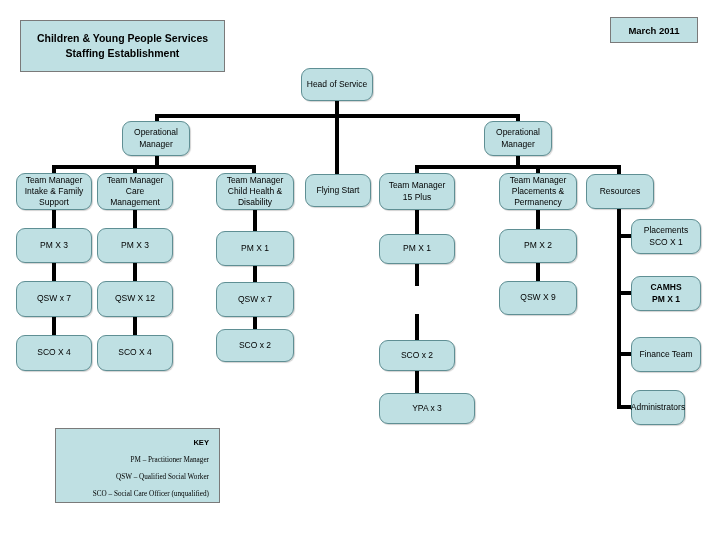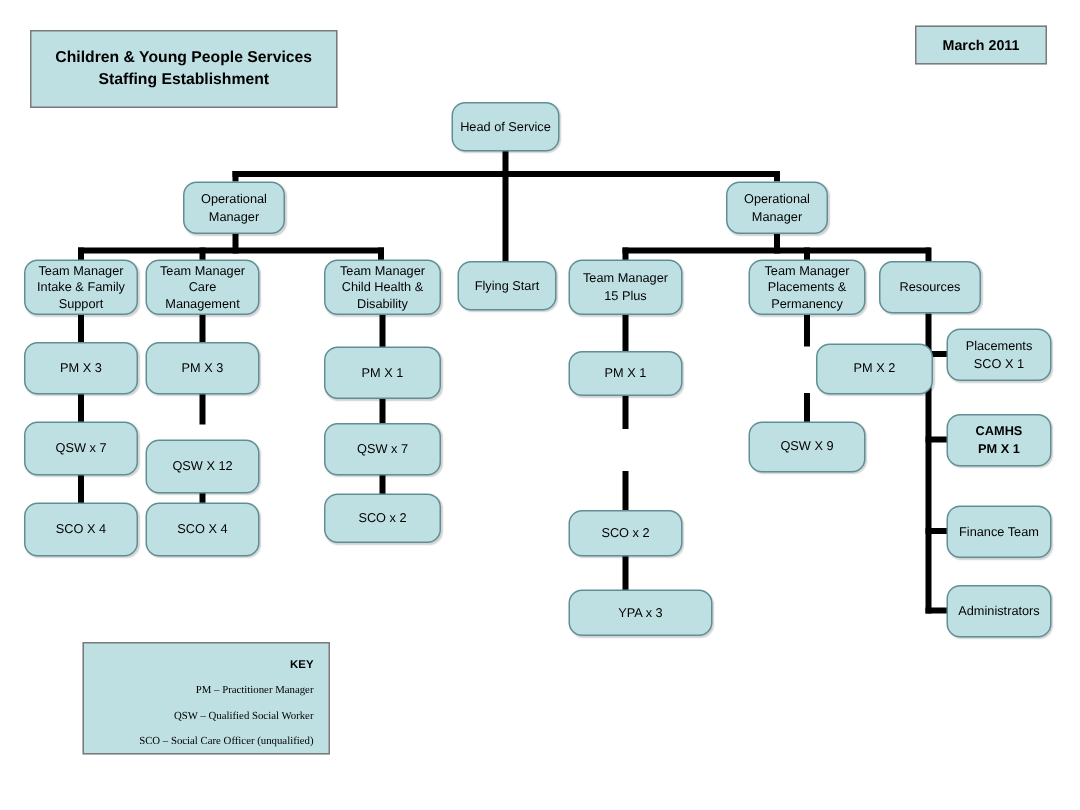--- a/index.html
+++ b/index.html
@@ -213,21 +213,21 @@
       <span>Team Manager</span>
       <span>Care</span>
       <span>Management</span>
     </div>
   </div>
   <div class="node" style="left:97px; top:228px; width:76px; height:35px;">
     <div>
         <span>PM X 3</span>
       </div>
   </div>
-  <div class="node" style="left:97px; top:281px; width:76px; height:36px;margin-top:12px;">
+  <div class="node" style="left:97px; top:281px; width:76px; height:36px;">
     <div>
         <span>QSW X 12</span>
       </div>
   </div>
   <div class="node" style="left:97px; top:335px; width:76px; height:36px;">
     <div>
         <span>SCO X 4</span>
       </div>
   </div>
 
@@ -282,21 +282,21 @@
       </div>
   </div>
 
   <div class="node" style="left:499px; top:173px; width:78px; height:37px;">
     <div>
       <span>Team Manager</span>
       <span>Placements &amp;</span>
       <span>Permanency</span>
     </div>
   </div>
-  <div class="node" style="left:499px; top:229px; width:78px; height:34px;margin-left:45px;">
+  <div class="node" style="left:499px; top:229px; width:78px; height:34px;">
     <div>
         <span>PM X 2</span>
       </div>
   </div>
   <div class="node" style="left:499px; top:281px; width:78px; height:34px;">
     <div>
         <span>QSW X 9</span>
       </div>
   </div>
 
@@ -316,21 +316,21 @@
     <div>
       <span>CAMHS</span>
       <span>PM X 1</span>
     </div>
   </div>
   <div class="node" style="left:631px; top:337px; width:70px; height:35px;">
     <div>
       <span>Finance Team</span>
     </div>
   </div>
-  <div class="node" style="left:631px; top:390px; width:70px; height:35px;">
+  <div class="node" style="left:631px; top:390px; width:54px; height:35px;">
     <div>
       <span>Administrators</span>
     </div>
   </div>
 
   <div class="panel" id="key-box">
     <div class="key-title">KEY</div>
     <div class="key-line">PM – Practitioner Manager</div>
     <div class="key-line">QSW – Qualified Social Worker</div>
     <div class="key-line">SCO – Social Care Officer (unqualified)</div>

